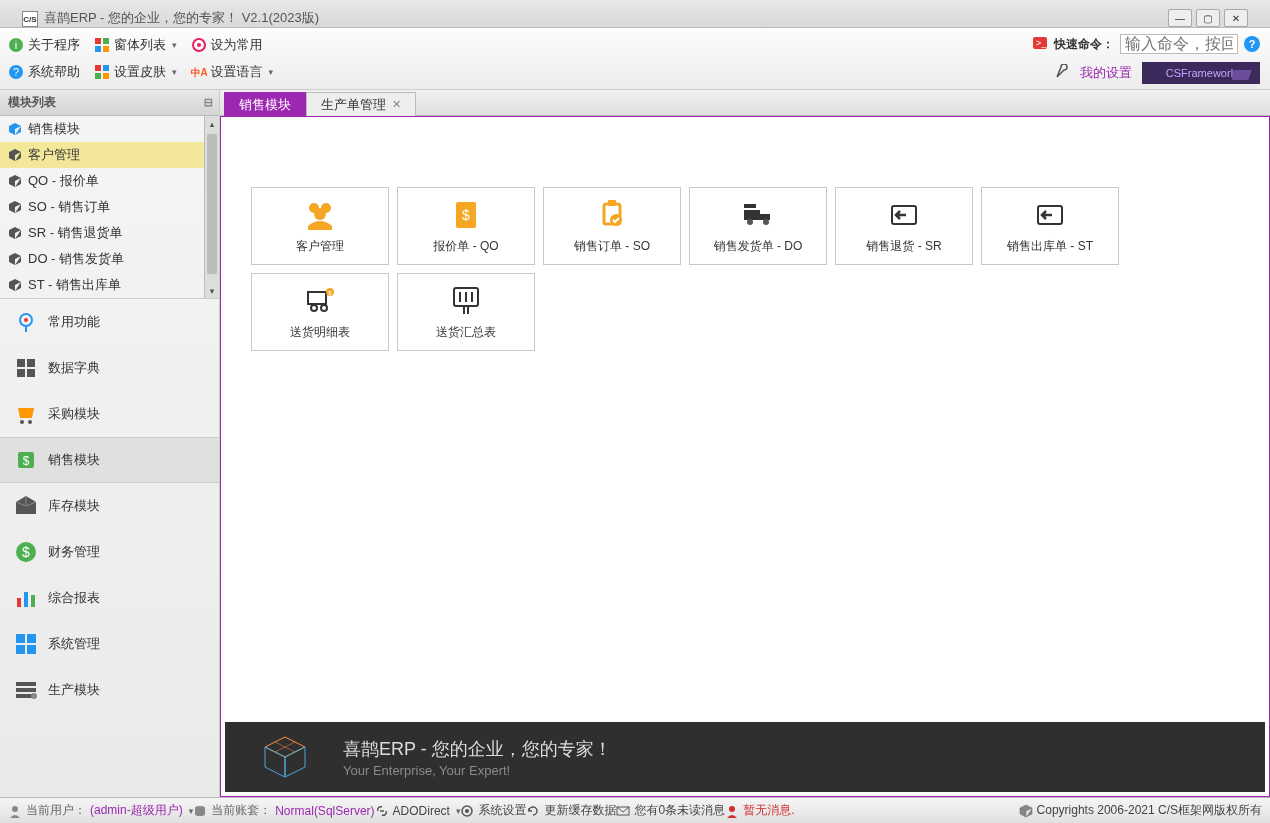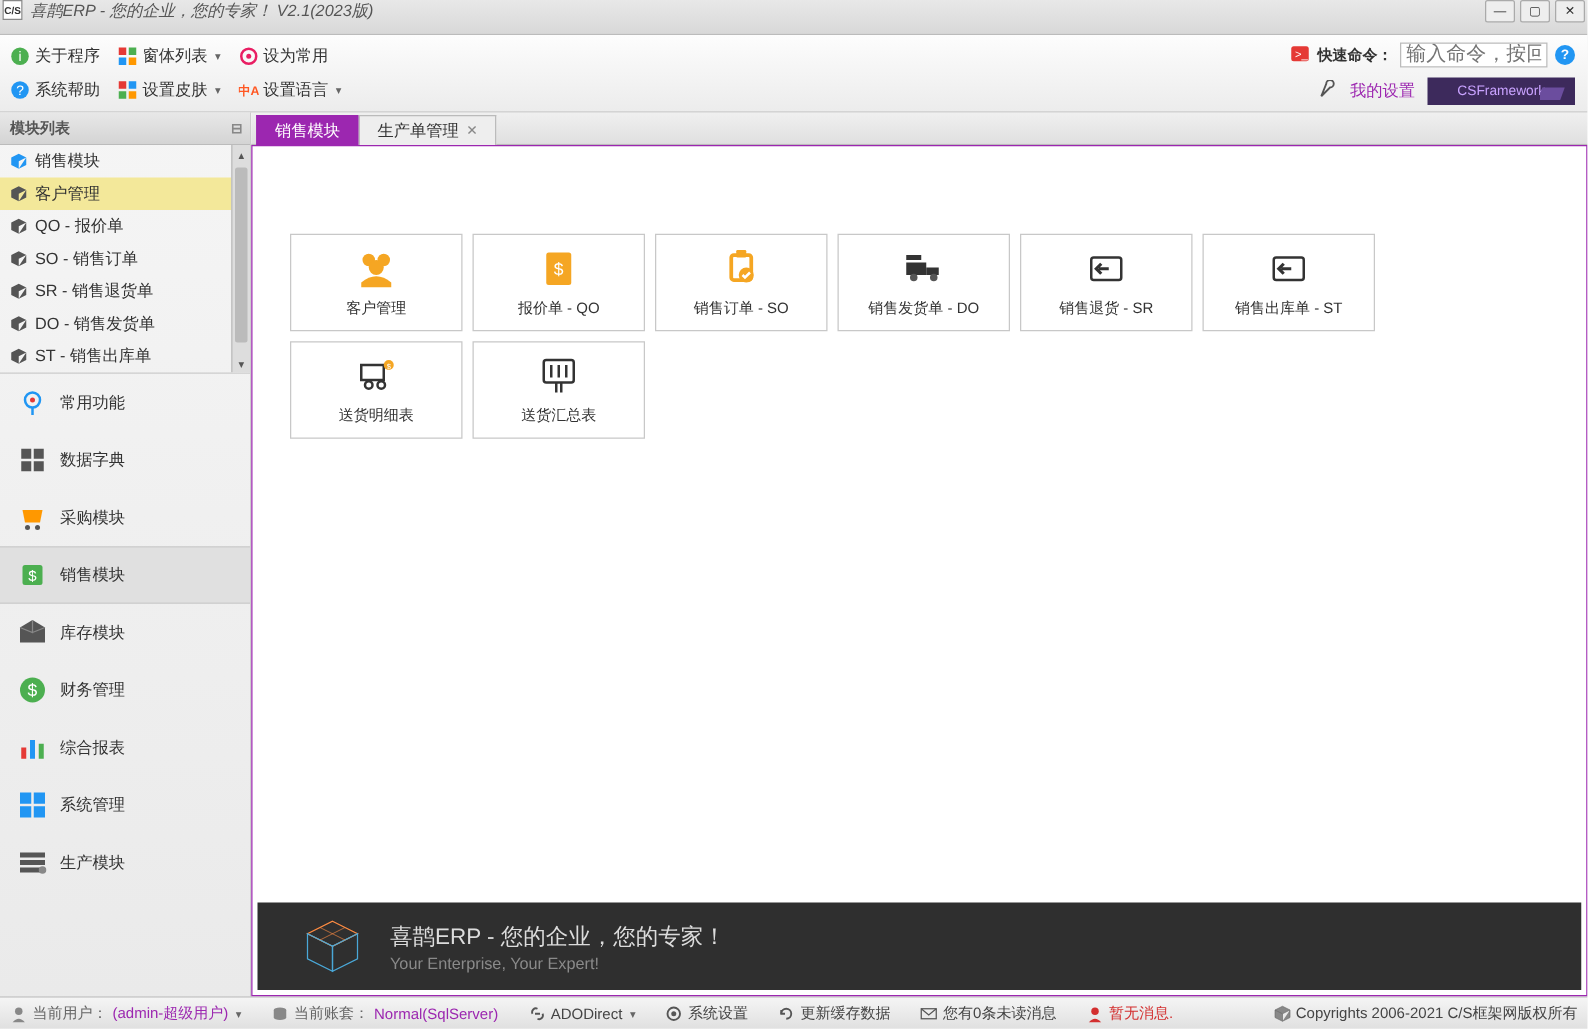--- a/index.html
+++ b/index.html
@@ -1,39 +1,39 @@
 <!DOCTYPE html>
 <html><head>
 <meta charset="utf-8">
 <style>
 * { margin: 0; padding: 0; box-sizing: border-box; font-family: "Microsoft YaHei", "Segoe UI", sans-serif; }
 body { background: #f0f0f0; width: 1270px; height: 823px; overflow: hidden; font-size: 12px; color: #333; }
 
-.titlebar { height: 28px; background: linear-gradient(#e8e8e8, #d8d8d8); border-bottom: 1px solid #bbb; display: flex; align-items: flex-start; padding: 0 2px; }
+.titlebar { height: 28px; background: linear-gradient(#e8e8e8, #d8d8d8); border-bottom: 1px solid #bbb; display: flex; align-items: flex-end; padding: 0 22px; }
 .titlebar .app-icon { width: 16px; height: 16px; background: #fff; border: 1px solid #888; margin-right: 6px; display:flex;align-items:center;justify-content:center;font-size:8px;font-weight:bold;color:#333; }
-.titlebar .title { flex: 1; font-size: 13px; color: #555; font-style: italic; }
+.titlebar .title { flex: 1; font-size: 13px; color: #555; }
 .titlebar .win-btns { display: flex; gap: 4px; }
 .titlebar .win-btns div { width: 24px; height: 18px; border: 1px solid #aaa; background: #eee; border-radius: 2px; display: flex; align-items: center; justify-content: center; font-size: 10px; cursor: pointer; }
 
 .toolbar { height: 62px; background: linear-gradient(#fdfdfd, #ececec); border-bottom: 1px solid #ccc; padding: 4px 8px; display: flex; flex-direction: column; justify-content: space-around; position: relative; }
 .toolbar-row { display: flex; align-items: center; gap: 14px; }
 .tool-item { display: flex; align-items: center; gap: 4px; cursor: pointer; color: #333; font-size: 13px; }
 .tool-item .ico { width: 16px; height: 16px; display:inline-flex;align-items:center;justify-content:center; }
 .tool-item .dd { font-size: 9px; color: #666; margin-left: 2px; }
 .toolbar-right { position: absolute; right: 10px; top: 6px; display: flex; align-items: center; gap: 6px; }
 .quick-input { width: 118px; height: 20px; border: 1px solid #bbb; background: #fff; padding: 0 4px; font-size: 16px; color: #888; }
 .quick-label { font-weight: bold; color: #333; }
 .help-circle { width: 16px; height: 16px; border-radius: 50%; background: #2196f3; color: #fff; display:flex;align-items:center;justify-content:center;font-size:11px;font-weight:bold; }
 .toolbar-right2 { position: absolute; right: 10px; top: 34px; display: flex; align-items: center; gap: 10px; }
 .my-settings { color: #9c27b0; cursor: pointer; font-size: 13px; }
 .csframework { width: 118px; height: 22px; background: #3d2a5c; color: #c9a3ff; display:flex;align-items:center;justify-content:center;font-size:11px; position: relative; }
 
 .main { display: flex; height: calc(100% - 28px - 62px - 26px); }
 
-.sidebar { width: 201px; background: linear-gradient(#f5f5f5,#eaeaea); border-right: 1px solid #ccc; display: flex; flex-direction: column; }
+.sidebar { width: 220px; background: linear-gradient(#f5f5f5,#eaeaea); border-right: 1px solid #ccc; display: flex; flex-direction: column; }
 .sidebar-header { height: 26px; background: linear-gradient(#e8e8e8,#d4d4d4); border-bottom: 1px solid #bbb; display:flex;align-items:center;padding:0 8px;font-weight:bold;color:#555;position:relative; }
 .sidebar-header .pin { position:absolute;right:6px;top:6px;font-size:11px;color:#888; }
 .tree { border-bottom: 1px solid #ccc; max-height: 210px; overflow: hidden; position: relative; }
 .tree-item { height: 26px; display:flex;align-items:center;padding:0 8px;gap:6px;cursor:pointer;font-size:13px;color:#333; }
 .tree-item.root { font-weight: normal; }
 .tree-item.selected { background: #f3e89a; }
 .tree-item .cube { width:14px;height:14px; }
 .tree-chevrons { position:absolute;right:4px;top:4px;font-size:10px;color:#888; }
 .tree-scrollbar { position:absolute;right:0;top:0;bottom:0;width:15px;background:#ddd;border-left:1px solid #bbb; }
 .tree-scrollbar .thumb { position:absolute;left:2px;right:2px;top:18px;height:140px;background:#bbb;border-radius:2px; }
@@ -49,26 +49,26 @@
 .tabs { height: 26px; background: linear-gradient(#f0f0f0,#e0e0e0); border-bottom:1px solid #bbb;display:flex;align-items:flex-end;padding-left:4px; }
 .tab { height:24px;padding:0 14px;display:flex;align-items:center;gap:6px;font-size:13px;border:1px solid #bbb;border-bottom:none;background:#eee;cursor:pointer;position:relative;top:1px; }
 .tab.active { background:#9c27b0;color:#fff;border-color:#9c27b0; }
 .tab .close { font-size:11px;color:#888; }
 .content-body { flex:1;display:flex;flex-direction:column;border:1px solid #9c27b0;margin:0;position:relative; }
 .tiles { padding: 70px 30px 20px 30px; display:flex;flex-wrap:wrap;gap:8px; align-content: flex-start; }
 .tile { width: 138px; height: 78px; border:1px solid #c8c8c8; background:#fff; display:flex;flex-direction:column;align-items:center;justify-content:center;gap:8px;cursor:pointer; }
 .tile .ti { width:36px;height:32px;display:flex;align-items:center;justify-content:center; }
 .tile .tl { font-size:12px;color:#333; }
 
-.footer-banner { height: 70px; background:#2f2f2f; margin:4px; display:flex;align-items:center;padding:0 30px;gap:16px; }
+.footer-banner { height: 70px; background:#2f2f2f; margin:4px; display:flex;align-items:center;padding:0 30px;gap:28px; }
 .footer-banner .cube-art { width:60px;height:50px; }
 .footer-banner .texts .t1 { color:#dcdcdc;font-size:18px; }
 .footer-banner .texts .t2 { color:#8a8a8a;font-size:13px;margin-top:2px; }
 
-.statusbar { height:26px;background:linear-gradient(#f5f5f5,#e0e0e0);border-top:1px solid #bbb;display:flex;align-items:center;padding:0 8px;gap:24px;font-size:12px;color:#444; }
+.statusbar { height:26px;background:linear-gradient(#f5f5f5,#e0e0e0);border-top:1px solid #bbb;display:flex;align-items:center;padding:0 8px;gap:0;font-size:12px;color:#444; }
 .statusbar .sb-item { display:flex;align-items:center;gap:4px; }
 .statusbar .sb-item .sico { width:14px;height:14px; }
 .statusbar .red { color:#d32f2f; }
 .statusbar .grow { flex:1; }
 .sb-dd { font-size:9px;color:#666;margin-left:2px; }
 .sb-label { color:#666; }
 .sb-val-purple { color:#9c27b0; }
 </style>
 </head>
 <body>

